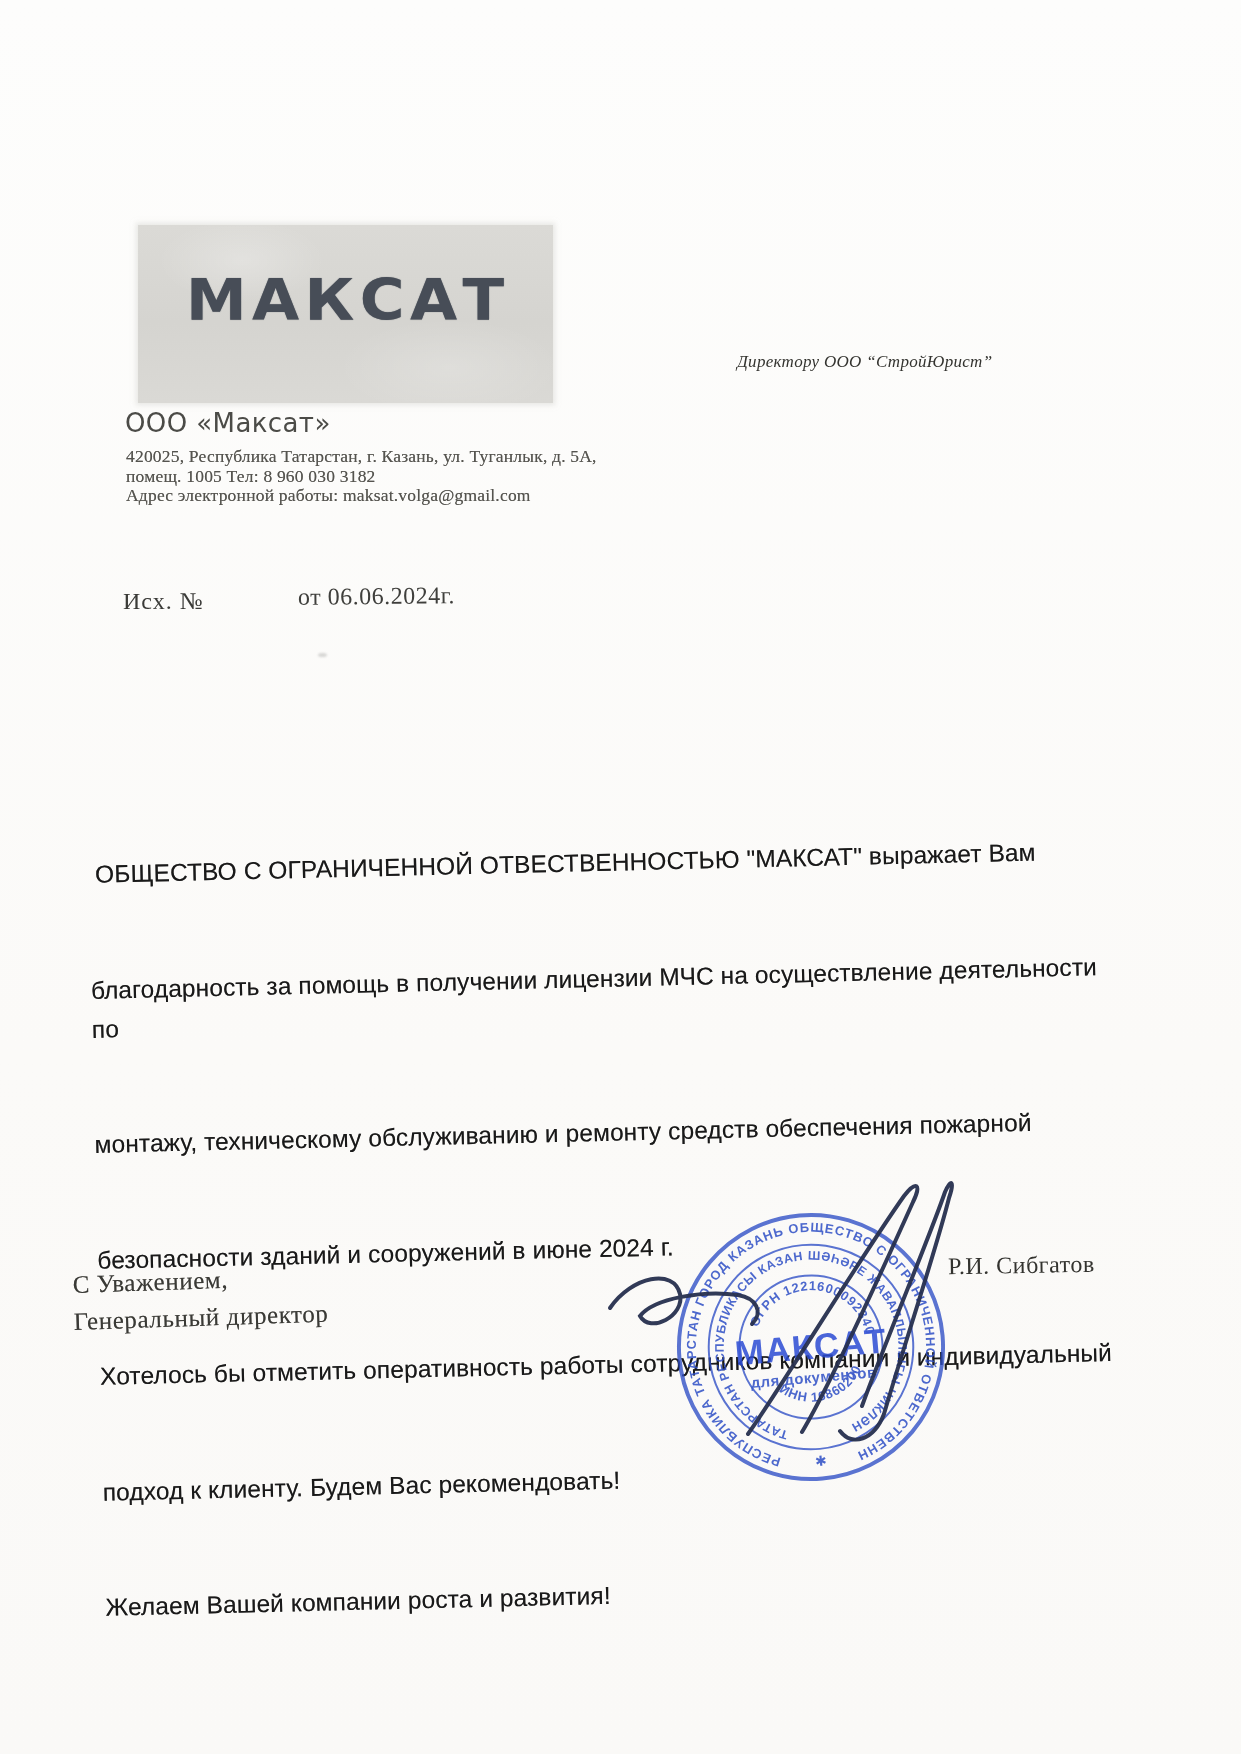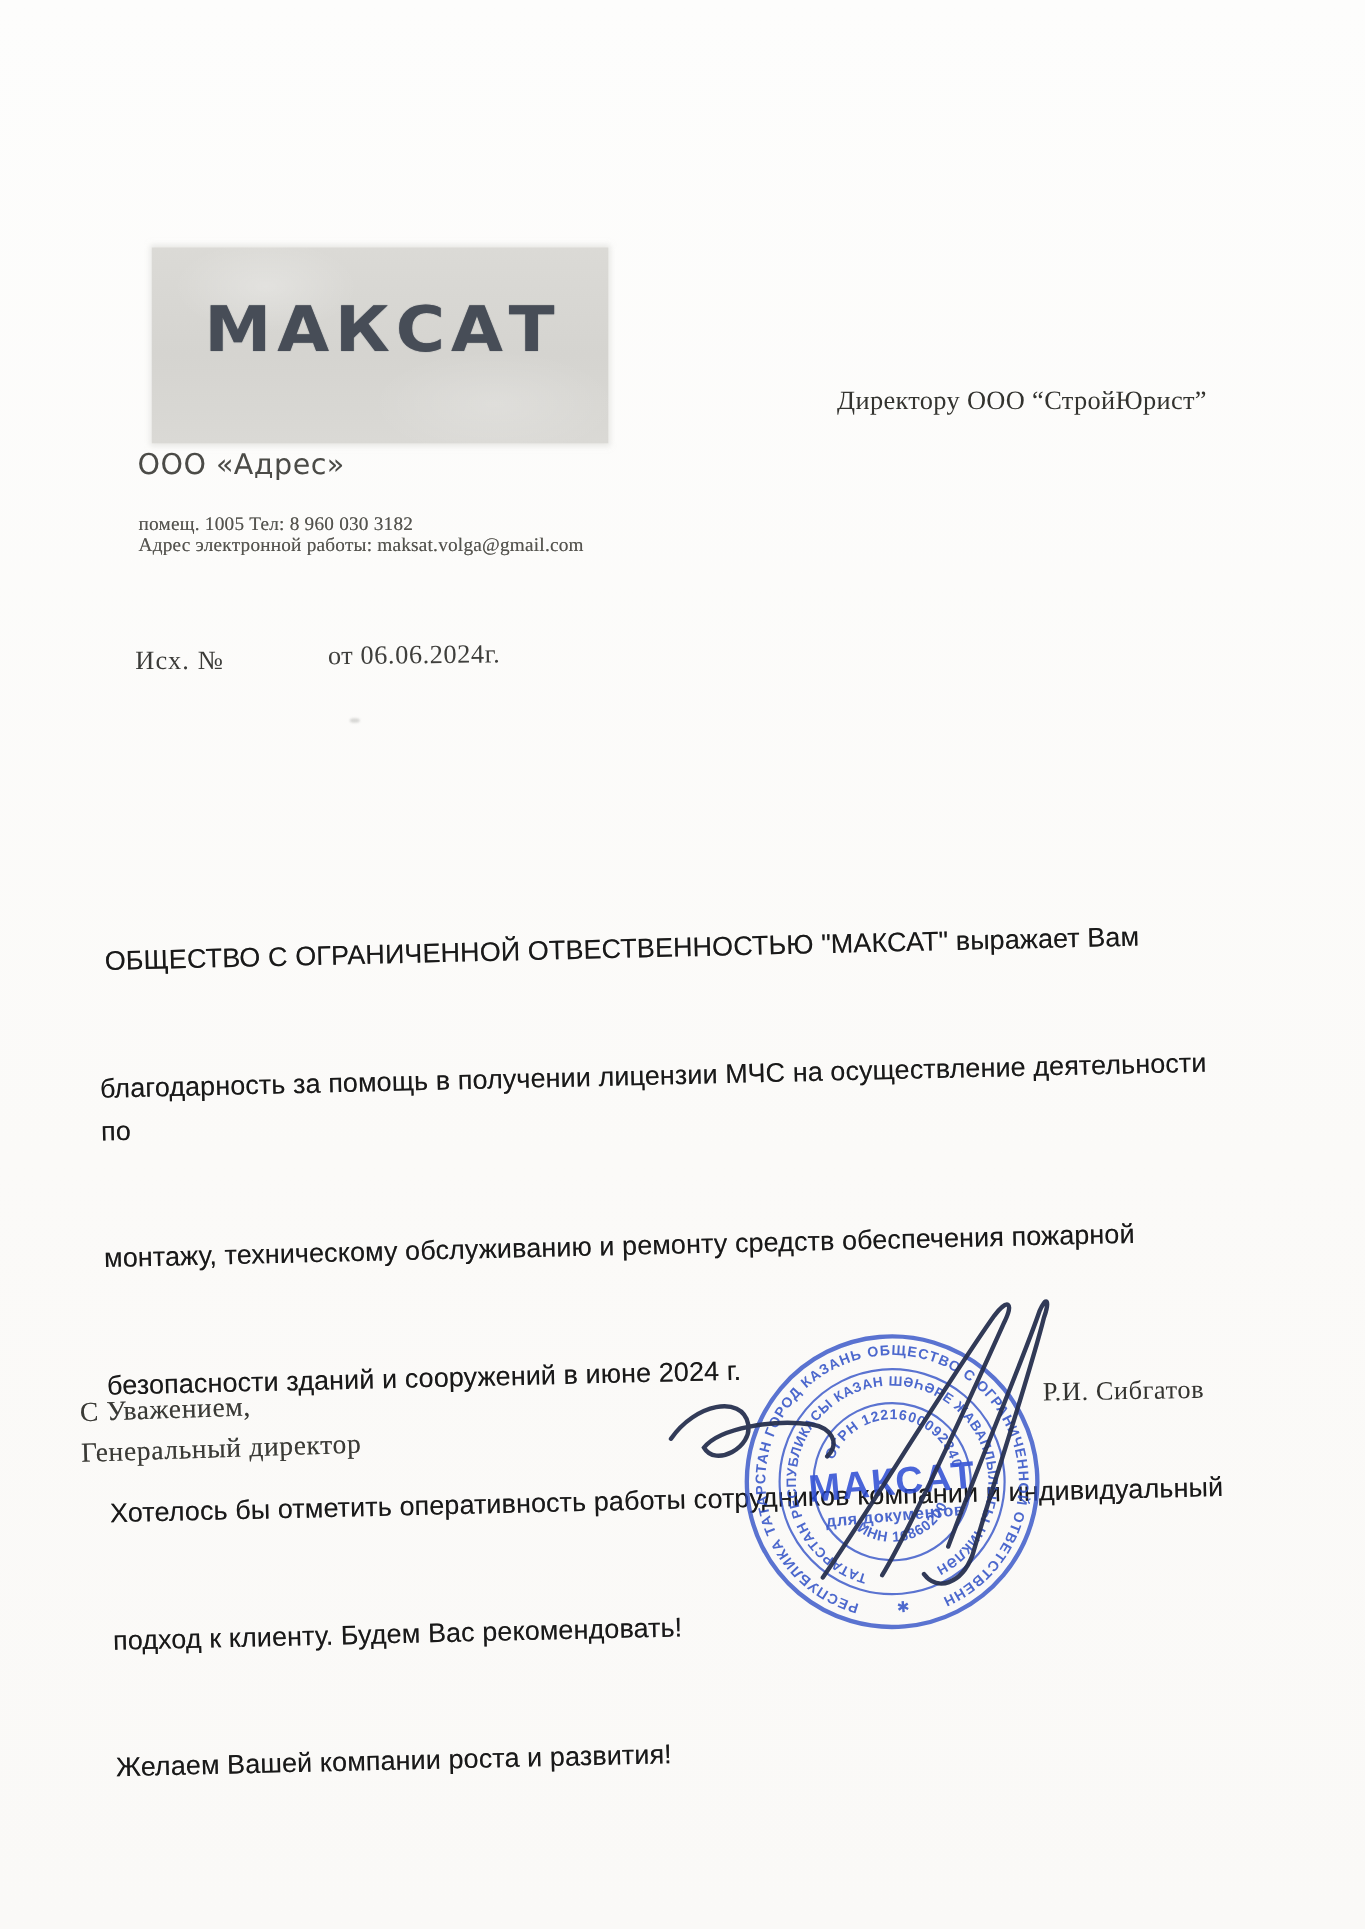--- a/index.html
+++ b/index.html
@@ -23,22 +23,22 @@
   }
   .logo-text{
     position:absolute;left:186px;top:272px;
     font-family:"DejaVu Sans", sans-serif;
     font-weight:bold;font-size:57px;line-height:57px;
     color:#474d57;letter-spacing:5px;
     transform:scaleX(1.07);transform-origin:left top;
     text-shadow:0 0 1px rgba(60,66,76,.65);
   }
   .recipient{
-    position:absolute;left:761px;top:352px;
-    font-size:24px;color:#33332f;letter-spacing:.3px;
+    position:absolute;left:737px;top:352px;
+    font-size:17px;color:#33332f;letter-spacing:.3px;font-style:italic;
   }
   .company-name{
     position:absolute;left:125px;top:408px;
     font-family:"DejaVu Sans", sans-serif;
     font-size:26px;color:#4b4b47;letter-spacing:.4px;
   }
   .addr{
     position:absolute;left:126px;
     font-size:17.5px;color:#55544f;letter-spacing:.2px;
     text-shadow:0 0 .6px rgba(90,90,85,.7);
@@ -96,21 +96,22 @@
 <body>
 
 <div class="page">
 
   <div class="logo-panel"></div>
 
   <div class="logo-text">МАКСАТ</div>
 
   <div class="recipient">Директору ООО “СтройЮрист”</div>
 
-  <div class="company-name">ООО «Адрес»</div>
+  <div class="company-name">ООО «Максат»</div>
+  <div class="addr l1">420025, Республика Татарстан, г. Казань, ул. Туганлык, д. 5А,</div>
   <div class="addr l2">помещ. 1005 Тел: 8 960 030 3182</div>
   <div class="addr l3">Адрес электронной работы: maksat.volga@gmail.com</div>
 
   <div class="ref-out">Исх. №</div>
   <div class="ref-date">от 06.06.2024г.</div>
 
   <div class="body-text">
     <div> ОБЩЕСТВО С ОГРАНИЧЕННОЙ ОТВЕСТВЕННОСТЬЮ "МАКСАТ" выражает Вам</div>
     <div>благодарность за помощь в получении лицензии МЧС на осуществление деятельности по</div>
     <div>монтажу, техническому обслуживанию и ремонту средств обеспечения пожарной</div>

